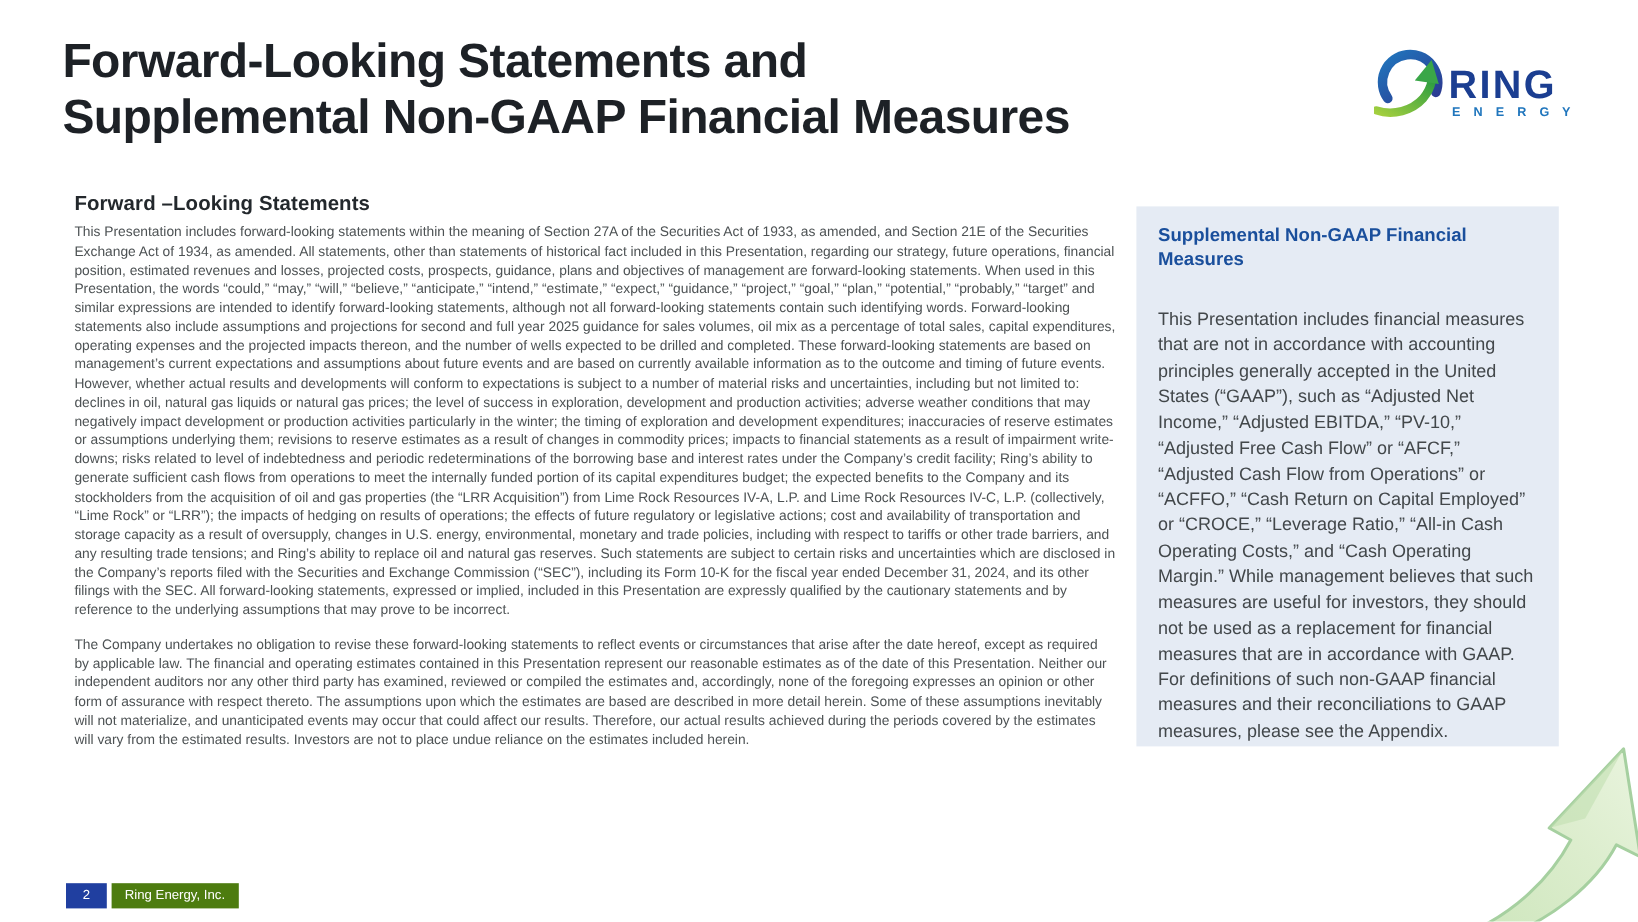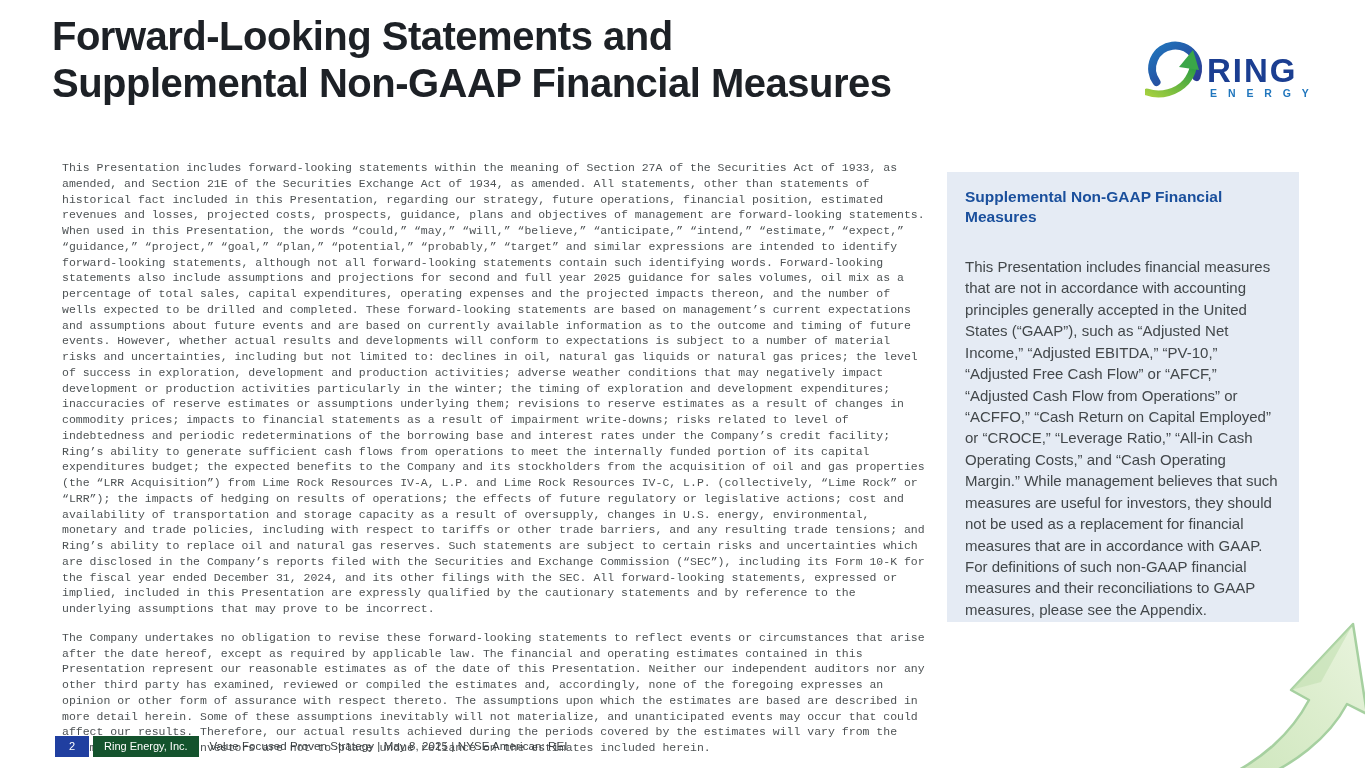--- a/index.html
+++ b/index.html
@@ -1,52 +1,52 @@
 <!DOCTYPE html>
 <html><head>
 <meta charset="utf-8">
 <style>
   html,body{margin:0;padding:0;}
   body{
     width:1365px;height:768px;position:relative;overflow:hidden;
     background:#ffffff;font-family:"Liberation Sans",sans-serif;
   }
   .slide-title{
-    position:absolute;left:52px;top:13px;width:1000px;
+    position:absolute;left:52px;top:28px;width:1000px;
     font-size:40px;font-weight:bold;line-height:1.18;color:#1d2126;
     letter-spacing:-0.5px;white-space:pre-line;margin:0;
   }
   .logo{position:absolute;right:48px;top:36px;width:172px;height:64px;}
   .content-left{position:absolute;left:62px;top:160px;width:868px;}
   .fls-heading{
     margin:0 0 7px 0;font-size:17px;font-weight:bold;color:#23282c;letter-spacing:0.1px;
   }
   .fls-body{
-    margin:0 0 13px 0;font-size:11.5px;line-height:1.37;color:#4d5254;font-family:Liberation Mono, monospace;
+    margin:0 0 13px 0;font-size:11.5px;line-height:1.37;color:#4d5254;
   }
   .gaap-box{
     position:absolute;left:947px;top:172px;width:352px;height:450px;
     background:#e5ebf4;box-sizing:border-box;padding:15px 18px;
   }
   .gaap-heading{
     margin:0 0 28px 0;font-size:15.5px;font-weight:bold;color:#1a4f9c;line-height:1.32;
   }
   .gaap-body{
     margin:0;font-size:15px;line-height:1.43;color:#42474a;
   }
   .footer{
     position:absolute;left:55px;top:735px;height:22px;
     display:flex;align-items:center;
   }
   .page-box{
     width:34px;height:21px;background:#203fa0;color:#ffffff;
     display:flex;align-items:center;justify-content:center;font-size:11px;
   }
   .company-box{
-    height:21px;margin-left:4px;padding:0 11px;background:#14532d;color:#ffffff;
+    height:21px;margin-left:4px;padding:0 11px;background:#4d7c0f;color:#ffffff;
     display:flex;align-items:center;justify-content:center;font-size:11px;
   }
   .tagline{margin-left:11px;font-size:11.5px;color:#3a3f41;letter-spacing:0.1px;}
   .growth-arrow{position:absolute;right:-10px;bottom:-12px;width:150px;height:162px;}
 </style>
 </head>
 <body>
 
 <h1 class="slide-title">Forward-Looking Statements and
 Supplemental Non-GAAP Financial Measures</h1>
@@ -68,33 +68,33 @@
 
     <path d="M 2 56 C 16 61, 32 56, 41 46 C 45 41 47 37 48 32" fill="none" stroke="url(#swooshGreen)" stroke-width="7" stroke-linecap="round"></path>
 
     <polygon points="48,14 34,31 54,34" fill="#3aa648"></polygon>
     <text x="62" y="46" font-family="Liberation Sans, sans-serif" font-size="33" font-weight="bold" fill="#1b3e91" letter-spacing="2">RING</text>
     <text x="65" y="61" font-family="Liberation Sans, sans-serif" font-size="10.5" font-weight="bold" fill="#2076bd" letter-spacing="4">E N E R G Y</text>
   </svg>
 </div>
 
 <div class="content-left">
+  <h2 class="fls-heading">Forward –Looking Statements</h2>
   <p class="fls-body">This Presentation includes forward-looking statements within the meaning of Section 27A of the Securities Act of 1933, as amended, and Section 21E of the Securities Exchange Act of 1934, as amended. All statements, other than statements of historical fact included in this Presentation, regarding our strategy, future operations, financial position, estimated revenues and losses, projected costs, prospects, guidance, plans and objectives of management are forward-looking statements.  When used in this Presentation, the words “could,” “may,” “will,” “believe,” “anticipate,” “intend,” “estimate,” “expect,” “guidance,” “project,” “goal,” “plan,” “potential,” “probably,” “target” and similar expressions are intended to identify forward-looking statements, although not all forward-looking statements contain such identifying words. Forward-looking statements also include assumptions and projections for second and full year 2025 guidance for sales volumes, oil mix as a percentage of total sales, capital expenditures, operating expenses and the projected impacts thereon, and the number of wells expected to be drilled and completed. These forward-looking statements are based on management’s current expectations and assumptions about future events and are based on currently available information as to the outcome and timing of future events. However, whether actual results and developments will conform to expectations is subject to a number of material risks and uncertainties, including but not limited to: declines in oil, natural gas liquids or natural gas prices; the level of success in exploration, development and production activities; adverse weather conditions that may negatively impact development or production activities particularly in the winter; the timing of exploration and development expenditures; inaccuracies of reserve estimates or assumptions underlying them; revisions to reserve estimates as a result of changes in commodity prices; impacts to financial statements as a result of impairment write-downs; risks related to level of indebtedness and periodic redeterminations of the borrowing base and interest rates under the Company’s credit facility; Ring’s ability to generate sufficient cash flows from operations to meet the internally funded portion of its capital expenditures budget; the expected benefits to the Company and its stockholders from the acquisition of oil and gas properties (the “LRR Acquisition”) from Lime Rock Resources IV-A, L.P. and Lime Rock Resources IV-C, L.P. (collectively, “Lime Rock” or “LRR”); the impacts of hedging on results of operations;  the effects of future regulatory or legislative actions; cost and availability of transportation and storage capacity as a result of oversupply, changes in U.S. energy, environmental, monetary and trade policies, including with respect to tariffs or other trade barriers, and any resulting trade tensions; and Ring’s ability to replace oil and natural gas reserves. Such statements are subject to certain risks and uncertainties which are disclosed in the Company’s reports filed with the Securities and Exchange Commission (“SEC”), including its Form 10-K for the fiscal year ended December 31, 2024, and its other filings with the SEC. All forward-looking statements, expressed or implied, included in this Presentation are expressly qualified by the cautionary statements and by reference to the underlying assumptions that may prove to be incorrect.</p>
   <p class="fls-body">The Company undertakes no obligation to revise these forward-looking statements to reflect events or circumstances that arise after the date hereof, except as required by applicable law. The financial and operating estimates contained in this Presentation represent our reasonable estimates as of the date of this Presentation. Neither our independent auditors nor any other third party has examined, reviewed or compiled the estimates and, accordingly, none of the foregoing expresses an opinion or other form of assurance with respect thereto. The assumptions upon which the estimates are based are described in more detail herein. Some of these assumptions inevitably will not materialize, and unanticipated events may occur that could affect our results. Therefore, our actual results achieved during the periods covered by the estimates will vary from the estimated results. Investors are not to place undue reliance on the estimates included herein.</p>
 </div>
 
 <div class="gaap-box">
   <h3 class="gaap-heading">Supplemental Non-GAAP Financial Measures</h3>
   <p class="gaap-body">This Presentation includes financial measures that are not in accordance with accounting principles generally accepted in the United States (“GAAP”), such as “Adjusted Net Income,” “Adjusted EBITDA,” “PV-10,” “Adjusted Free Cash Flow” or “AFCF,” “Adjusted Cash Flow from Operations” or “ACFFO,” “Cash Return on Capital Employed” or “CROCE,” “Leverage Ratio,” “All-in Cash Operating Costs,” and “Cash Operating Margin.” While management believes that such measures are useful for investors, they should not be used as a replacement for financial measures that are in accordance with GAAP. For definitions of such non-GAAP financial measures and their reconciliations to GAAP measures, please see the Appendix.</p>
 </div>
 
 <div class="footer">
   <div class="page-box">2</div>
   <div class="company-box">Ring Energy, Inc.</div>
-  <div class="tagline">Value Focused Proven Strategy  | May 8, 2025 |  NYSE American: REI</div>
 </div>
 
 <div class="growth-arrow">
   <svg width="150" height="162" viewBox="0 0 150 162">
     <defs>
       <linearGradient id="arrowFill" x1="0" y1="1" x2="1" y2="0">
         <stop offset="0" stop-color="#cde6bc"></stop>
         <stop offset="0.55" stop-color="#dcedcd"></stop>
         <stop offset="1" stop-color="#e9f4de"></stop>
       </linearGradient>

